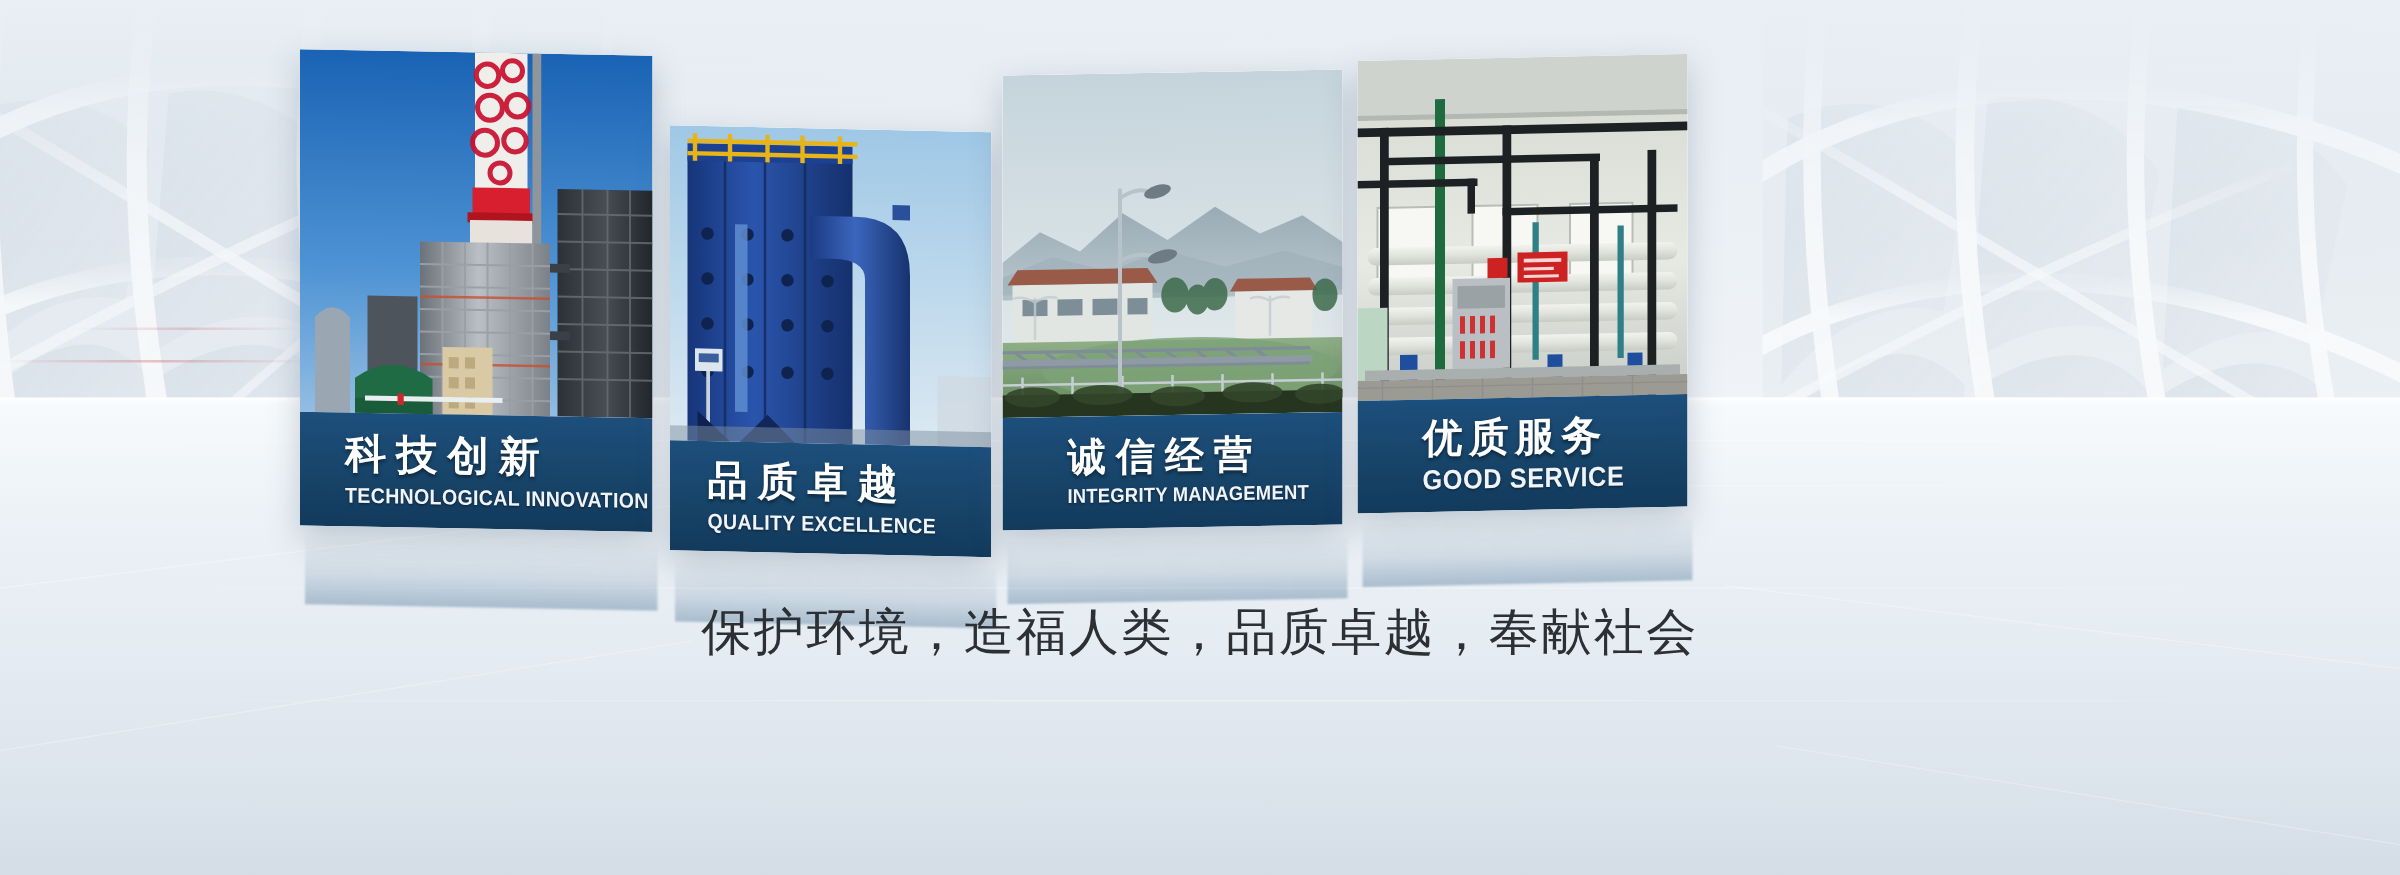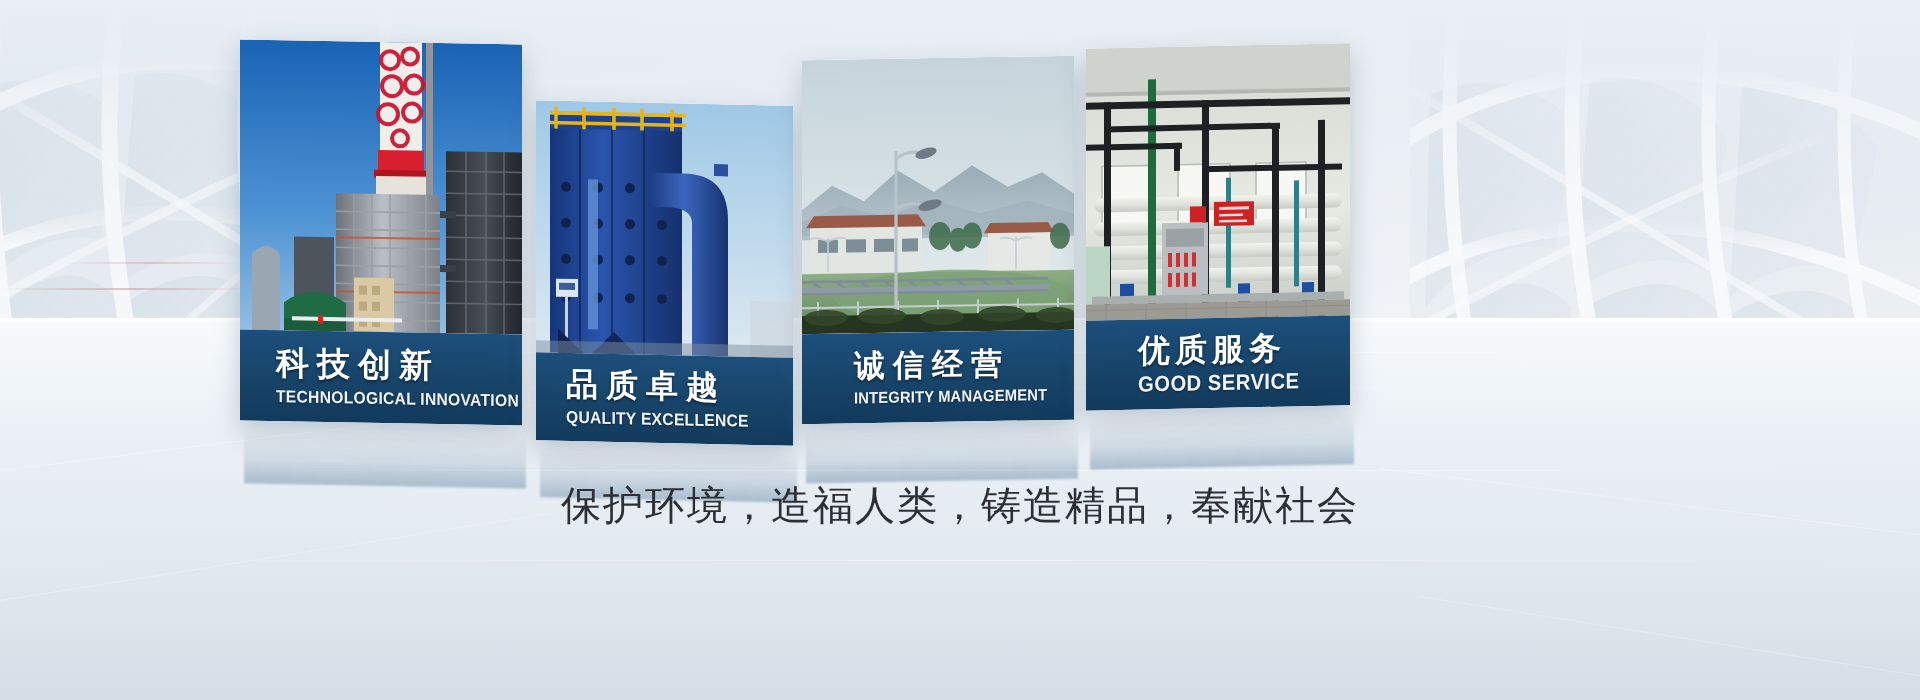--- a/index.html
+++ b/index.html
@@ -535,15 +535,15 @@
         </g>
       </svg>
     </div>
     <div class="panel-caption" style="height:90px; padding-left:52px;">
       <div class="cap-cn" style="font-size:32px; letter-spacing:5px; margin-bottom:7px;">优质服务</div>
       <div class="cap-en" style="font-size:22px; letter-spacing:.5px;">GOOD SERVICE</div>
     </div>
   </div>
   <div class="panel-reflection" style="left:1090px; top:409px; width:264px; height:58px; transform: skewY(-1.2deg) scaleY(-1);"></div>
 
-  <div class="tagline" style="top:478px;">保护环境，造福人类，铸造精品，奉献社会</div>
+  <div class="tagline" style="top:478px;">保护环境，造福人类，品质卓越，奉献社会</div>
 
 </div>
 
 </body></html>

